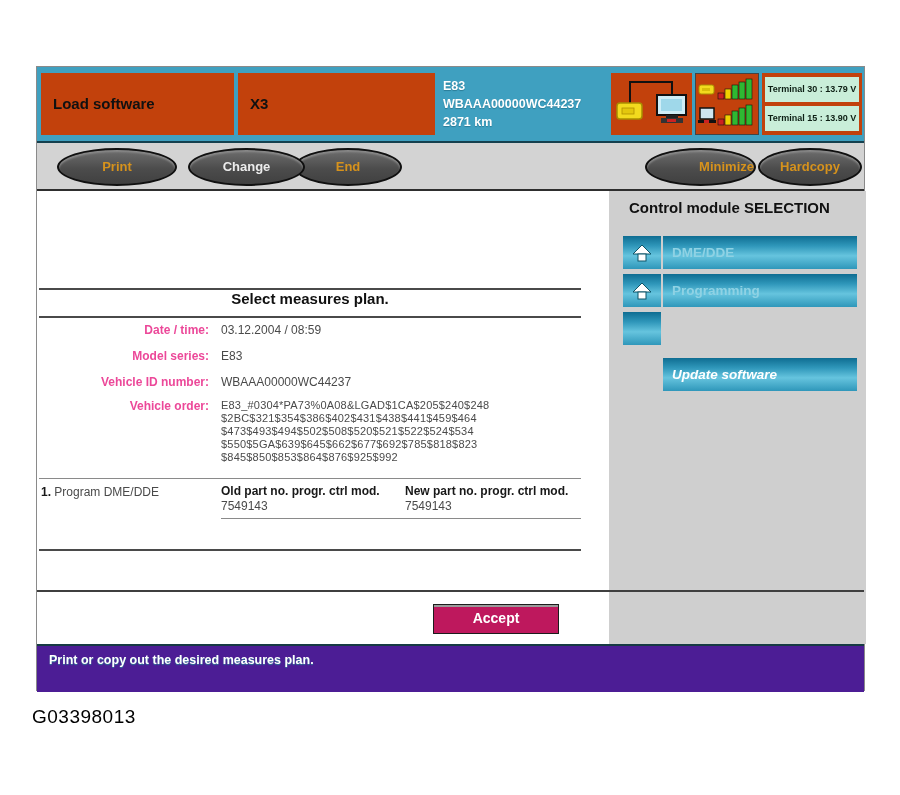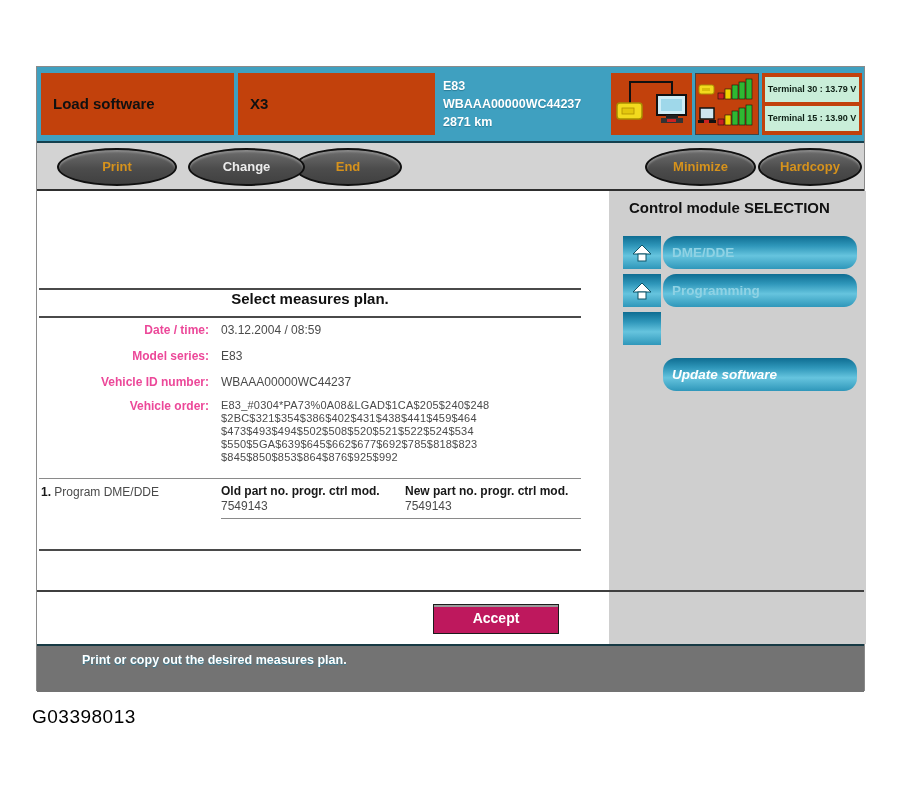--- a/index.html
+++ b/index.html
@@ -30,21 +30,21 @@
              background:#d3d3d3; border-top:2px solid #15404e; border-bottom:2px solid #2e2e2e; }
   .oval { position:absolute; top:5px; height:38px; border:2px solid #101010; border-radius:50%;
           background:linear-gradient(180deg,#6e6e6e 0%,#4c4c4c 55%,#404040 100%);
           font-size:13px; font-weight:bold; text-align:center; line-height:34px;
           cursor:default; box-shadow:inset 0 2px 2px #8a8a8a; }
   .oval.orange { color:#d6921c; }
   .oval.white  { color:#ececec; }
   .btn-print    { left:20px;  width:120px; }
   .btn-change   { left:151px; width:117px; }
   .btn-end      { left:257px; width:108px; }
-  .btn-minimize { left:608px; width:111px; }
+  .btn-minimize { left:608px; width:111px;text-align:right; }
   .btn-hardcopy { left:721px; width:104px; }
 
   
   .body { position:absolute; left:0; top:124px; width:100%; height:453px; background:#fff; }
   .doc  { position:absolute; left:0; top:0; width:572px; height:453px; background:#fff; }
   .side { position:absolute; left:572px; top:0; width:257px; height:453px; background:#cfcfcf; }
   .body-fullline { position:absolute; left:0; top:399px; width:100%; height:2px; background:#3f3f3f; }
 
   
   .rule2 { position:absolute; left:2px; width:542px; height:2px; background:#4a4a4a; }
@@ -69,27 +69,27 @@
 
   
   .side-title { position:absolute; left:20px; top:8px; font-size:15px; font-weight:bold; color:#101010; }
   .menu { position:absolute; left:14px; top:45px; width:234px; }
   .menu-item { display:flex; height:33px; margin-bottom:5px; cursor:default; }
   .arrow-cell { width:38px; height:33px; flex:none; margin-right:2px;
                 display:flex; align-items:center; justify-content:center;
                 background:linear-gradient(180deg,#0f6d92 0%,#2f97ba 30%,#66c4de 60%,#2f97ba 100%); }
   .label-cell { flex:1; height:33px; line-height:33px; padding-left:9px;
                 background:linear-gradient(180deg,#0f6d92 0%,#2f97ba 30%,#66c4de 60%,#2f97ba 100%);
-                font-size:13.5px; font-weight:bold;border-radius:13px; }
+                font-size:13.5px; font-weight:bold; }
   .menu-item.disabled .label-cell { color:#8fd2e4; }
   .menu-item.active .label-cell { color:#ffffff; font-style:italic;margin-top:46px; }
 
   
   .statusbar { position:absolute; left:0; top:577px; width:100%; height:48px;
-               background:#737373; border-top:2px solid #173a44;padding-left:33px; }
+               background:#4c1d95; border-top:2px solid #173a44; }
   .statusbar span { display:block; padding:7px 0 0 12px; color:#ffffff;
                     font-size:12.5px; font-weight:bold; text-shadow:0 1px 1px #2a7b96; }
 
   .figure-id { position:absolute; left:32px; top:706px; font-size:19px; color:#000;
                letter-spacing:0.5px; }
 </style>
 </head>
 <body>
 
 <div class="window">

